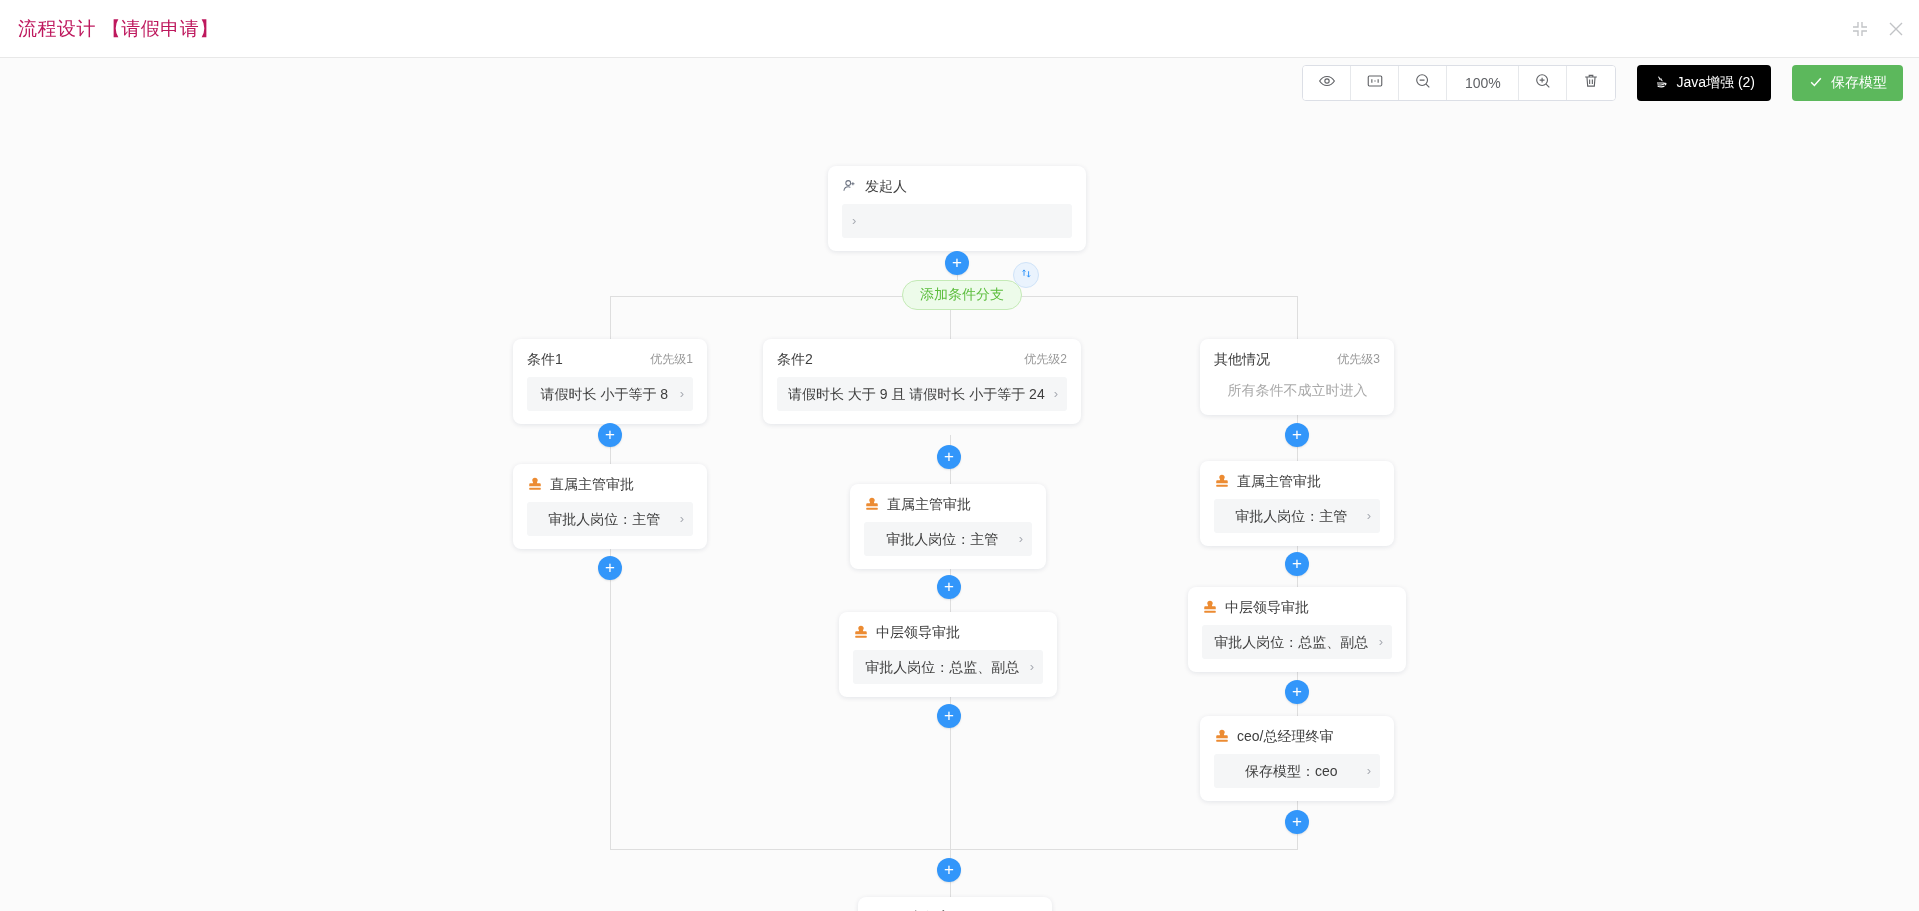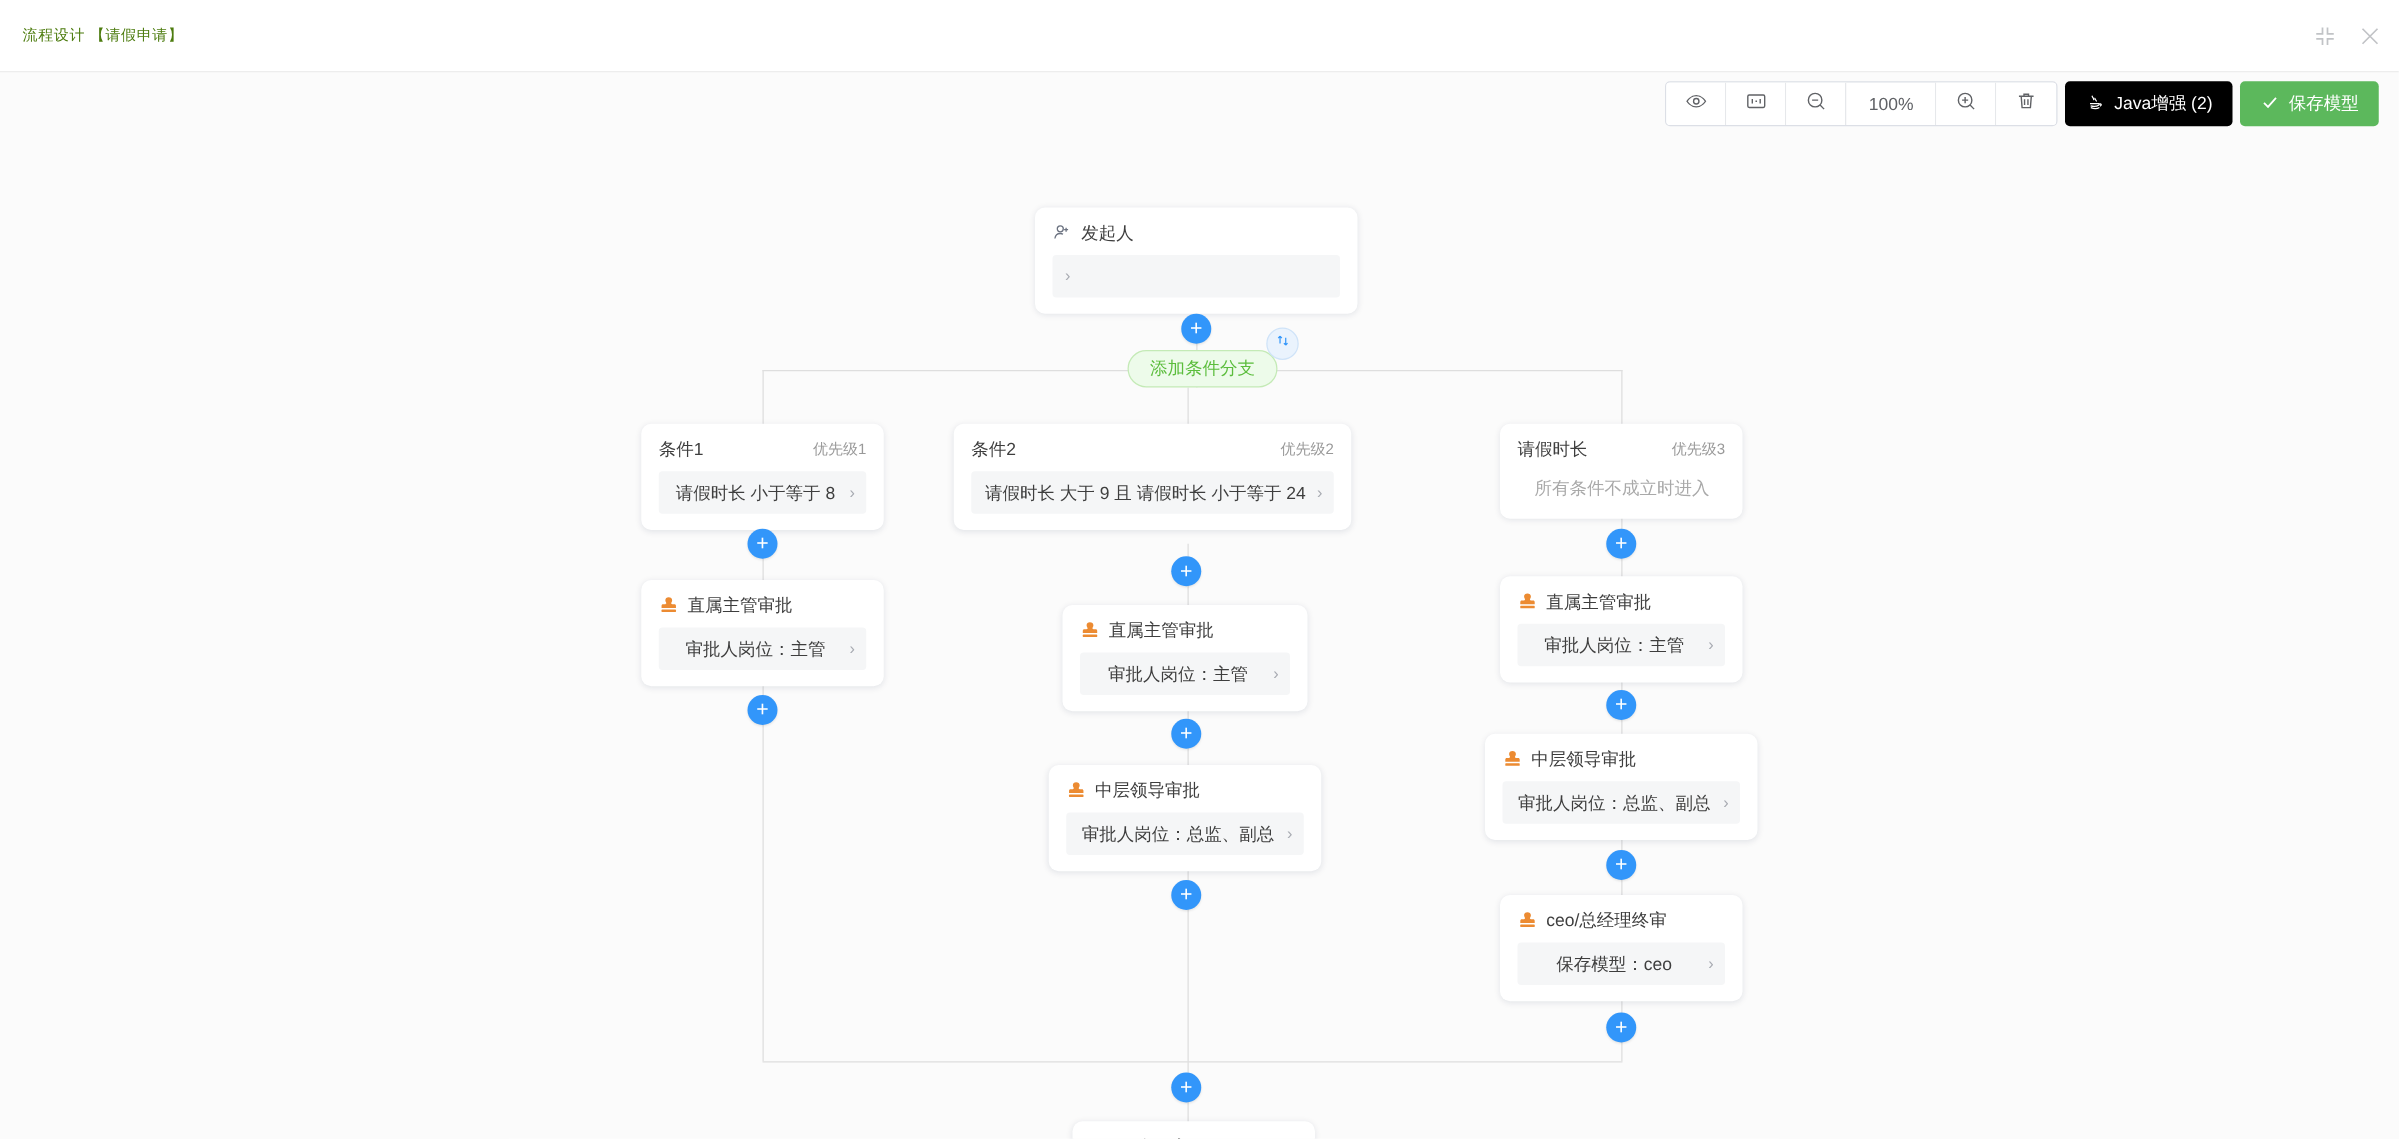--- a/index.html
+++ b/index.html
@@ -11,32 +11,32 @@
     -webkit-font-smoothing:antialiased;
   }
 
   
   .titlebar {
     position:absolute; left:0; top:0; width:1919px; height:58px;
     background:#fff; border-bottom:1px solid #e8e8e8;
     display:flex; align-items:center;
   }
   .titlebar .title {
-    margin-left:18px; font-size:12px; color:#4d7c0f; letter-spacing:.5px;
+    margin-left:18px; font-size:19px; color:#be185d; letter-spacing:.5px;
   }
   .titlebar .winbtns {
     margin-left:auto; margin-right:14px; display:flex; align-items:center; gap:18px;
   }
   .winbtn { width:18px; height:18px; cursor:pointer; opacity:.55; }
   .winbtn svg { display:block; }
 
   
   .toolbar {
     position:absolute; right:16px; top:65px; height:36px;
-    display:flex; align-items:center; gap:6px;
+    display:flex; align-items:center; gap:21px;
     z-index:40;
   }
   .tool-group {
     display:flex; align-items:center; height:36px;
     border:1px solid #dcdfe6; border-radius:4px; background:#fff; overflow:hidden;
   }
   .tool-btn {
     width:48px; height:34px; display:flex; align-items:center; justify-content:center;
     border-right:1px solid #e6e8eb; cursor:pointer; color:#606266; background:#fff;
   }
@@ -327,21 +327,21 @@
       <span class="arr">›</span>
     </div>
   </div>
   <div class="ln v" style="left:950px; top:632px; height:159px;"></div>
   <div class="plus" style="left:937px; top:646px;">
         <span>+</span>
       </div>
 
   <div class="node" style="left:1200px; top:281px; width:194px;">
     <div class="node-head">
-      <span>请假时长</span>
+      <span>其他情况</span>
       <span class="pri">优先级3</span>
     </div>
     <div class="node-body plain">
       <span class="txt">所有条件不成立时进入</span>
     </div>
   </div>
   <div class="ln v" style="left:1297px; top:353px; height:53px;"></div>
   <div class="plus" style="left:1285px; top:365px;">
         <span>+</span>
       </div>

